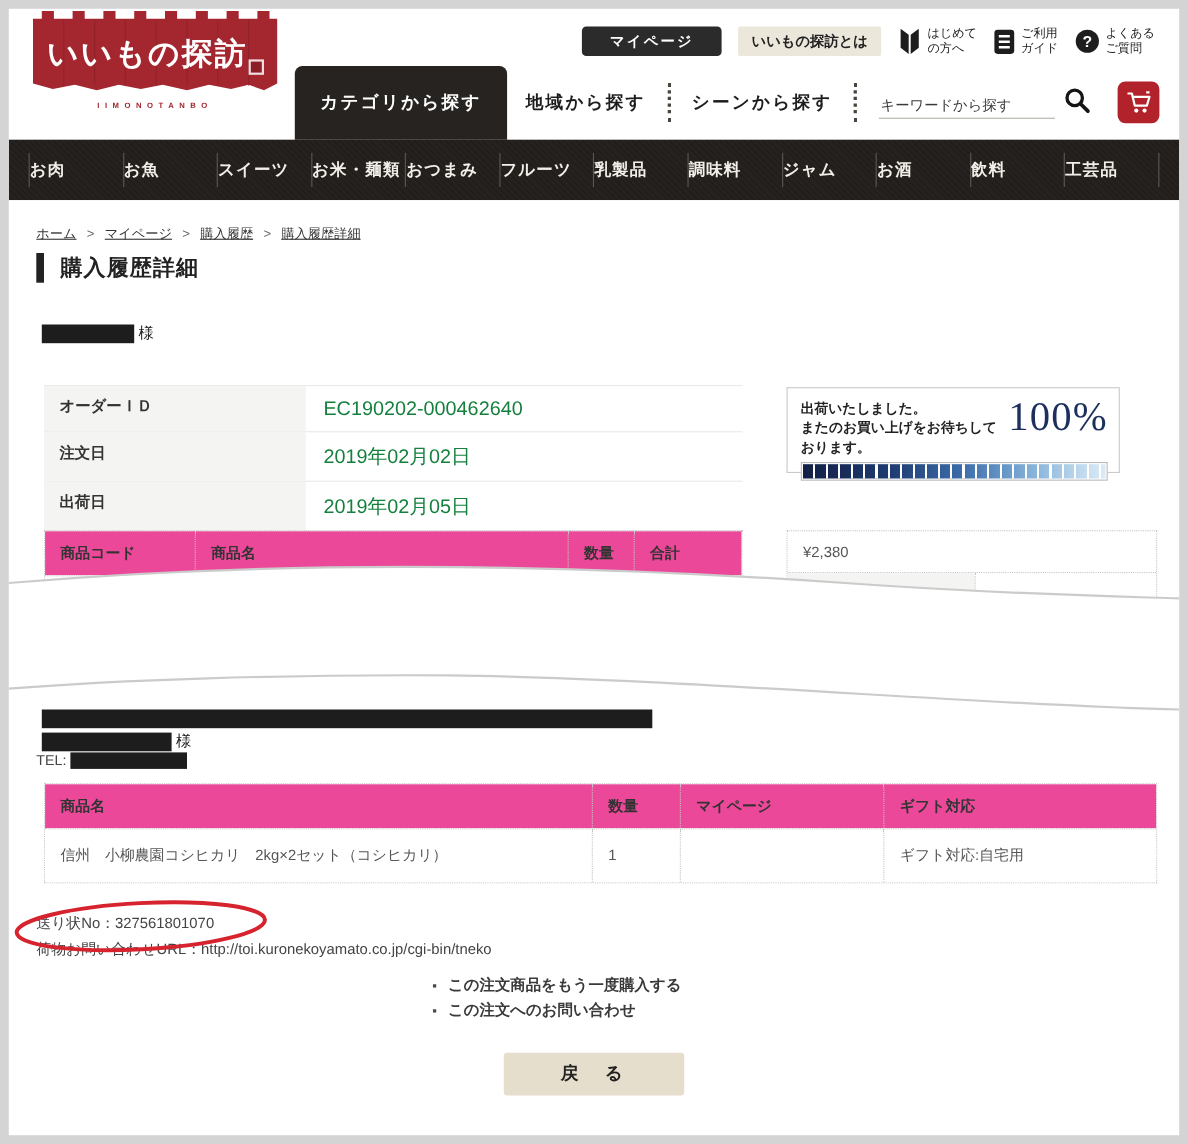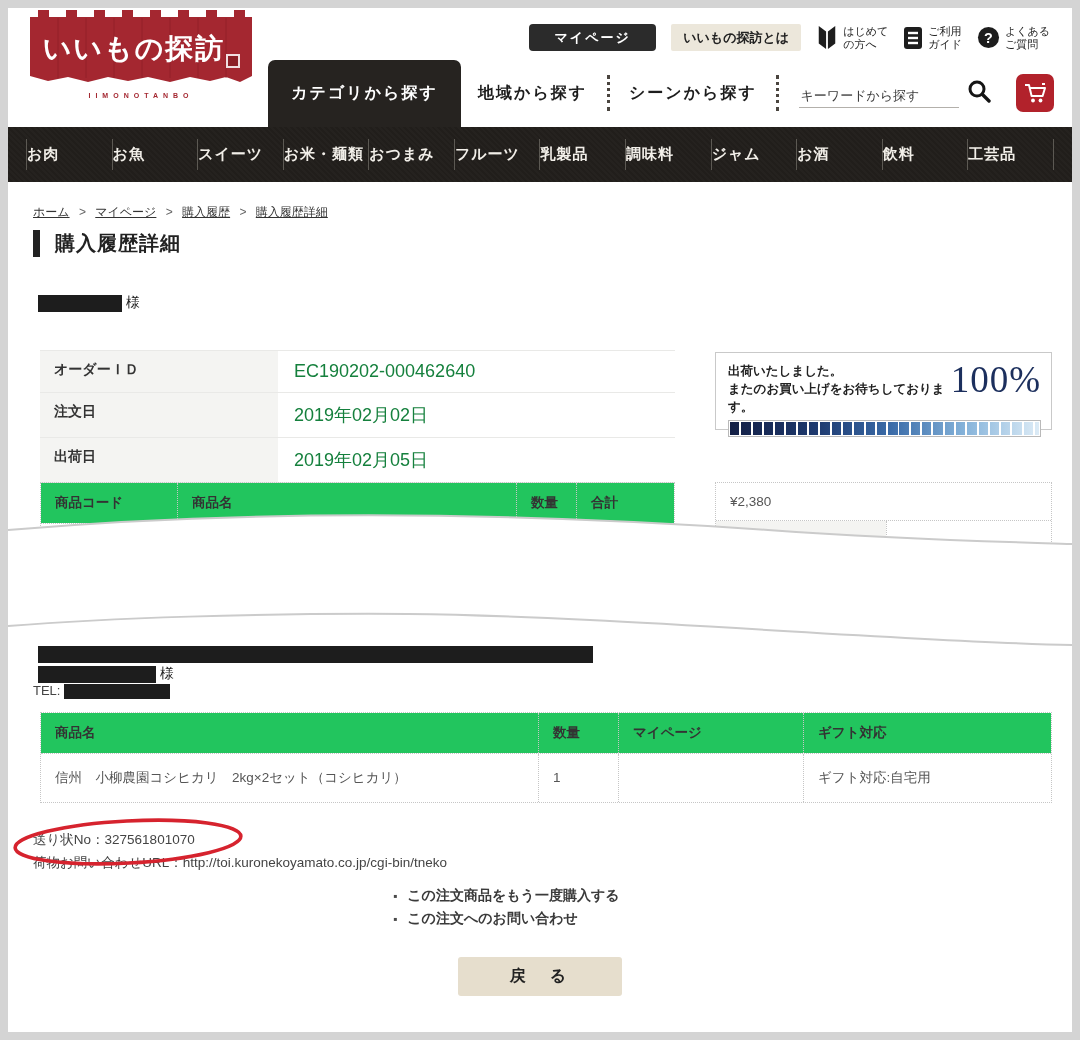--- a/index.html
+++ b/index.html
@@ -91,21 +91,21 @@
 
   .info-table { position:absolute; left:32px; top:168px; width:635px; border-top:1px solid #e9e9e7; }
   .info-row { display:flex; border-bottom:1px solid #e9e9e7; }
   .info-label {
     width:238px; background:#f4f4f2; font-size:14px; font-weight:bold; color:#333;
     padding:10px 14px;
   }
   .info-value { flex:1; font-size:18px; color:#15803d; padding:10px 16px; }
 
   .status-box {
-    position:absolute; left:707px; top:170px; width:337px; height:78px;
+    position:absolute; left:707px; top:170px; width:303px; height:78px;
     border:1px solid #c9c9c9; padding:9px 10px 8px 12px;
   }
   .status-top { display:flex; align-items:flex-start; }
   .status-msg { font-size:12.5px; font-weight:bold; color:#222; line-height:18px; }
   .status-pct {
     margin-left:auto; font-family:"Liberation Serif","DejaVu Serif",serif;
     font-size:37px; color:#1c2f5d; line-height:36px; letter-spacing:1px;
   }
   .progress-bar {
     margin-top:4px; height:17px; border:1px solid #b9b9b9; background:#fff; padding:1px;
@@ -113,21 +113,21 @@
   .progress-fill {
     height:100%; width:100%;
     background:
       repeating-linear-gradient(to right, transparent 0 9.3px, #fff 9.3px 11.3px),
       linear-gradient(to right,#131f45 0%,#1e3a6f 28%,#3a6ba8 52%,#85b3da 76%,#dcebf6 100%);
   }
 
   
   .dtable { position:absolute; border:1px dotted #c6c6c6; }
   .dt-row { display:flex; }
-  .dt-head { background:#22c55e; }
+  .dt-head { background:#ec4899; }
   .dt-cell {
     font-size:13.5px; padding:11px 14px; color:#555; border-left:1px dotted #c6c6c6;
   }
   .dt-cell:first-child { border-left:none; }
   .dt-head .dt-cell { font-weight:bold; color:#333; }
   .dt-body { border-top:1px dotted #c6c6c6; background:#fff; }
 
   .items-table { left:32px; top:300px; width:635px; }
   .totals-table { left:707px; top:300px; width:337px; }
   .totals-table .dt-row { border-top:1px dotted #c6c6c6; }

